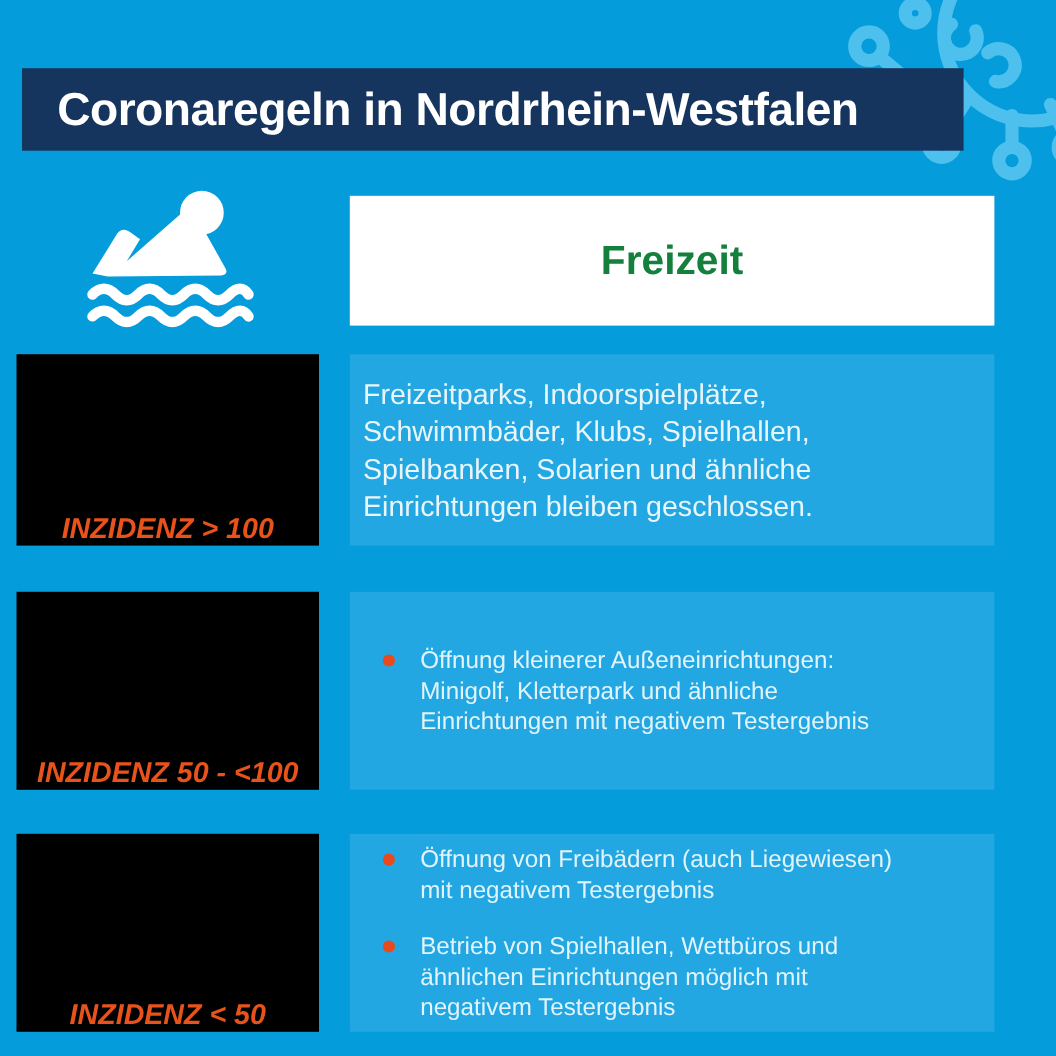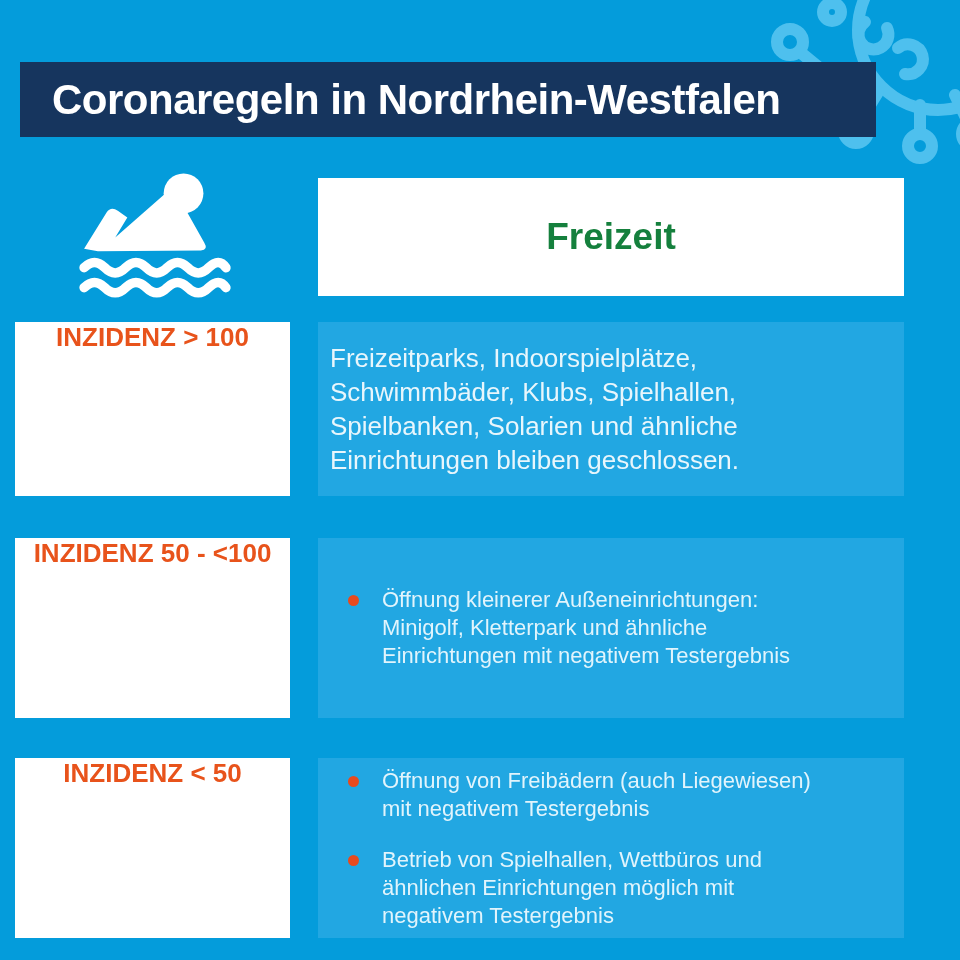--- a/index.html
+++ b/index.html
@@ -32,22 +32,22 @@
   .category-box{
     position:absolute;left:318px;top:178px;width:586px;height:118px;
     background:#FFFFFF;
     display:flex;align-items:center;justify-content:center;
   }
   .category-box h2{
     margin:0;color:#15803d;font-size:37px;font-weight:bold;
   }
   
   .label-box{
-    position:absolute;left:15px;width:275px;background:#ffffff;
-    display:flex;align-items:flex-start;justify-content:center;
+    position:absolute;left:15px;width:275px;background:#000000;
+    display:flex;align-items:flex-end;justify-content:center;font-style:italic;
   }
   .label-box span{
     color:#E8531B;font-size:26px;font-weight:bold;white-space:nowrap;
   }
   .content-box{
     position:absolute;left:318px;width:586px;background:#22A7E2;
     display:flex;flex-direction:column;justify-content:center;
     box-sizing:border-box;
   }
   .row1-label,.row1-content{top:322px;height:174px;}

